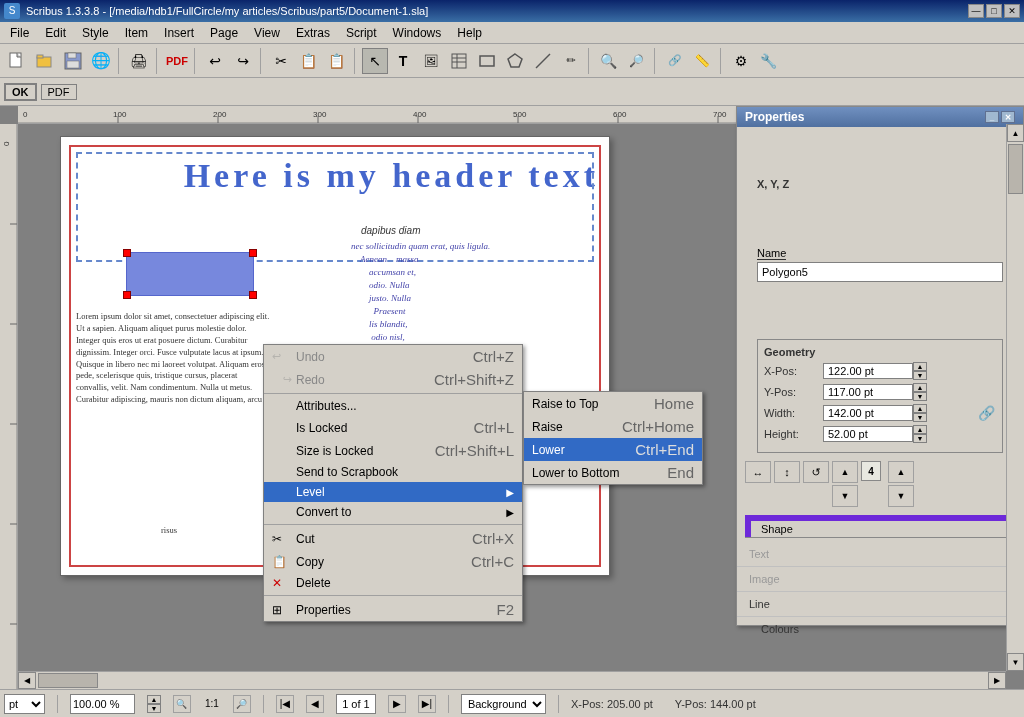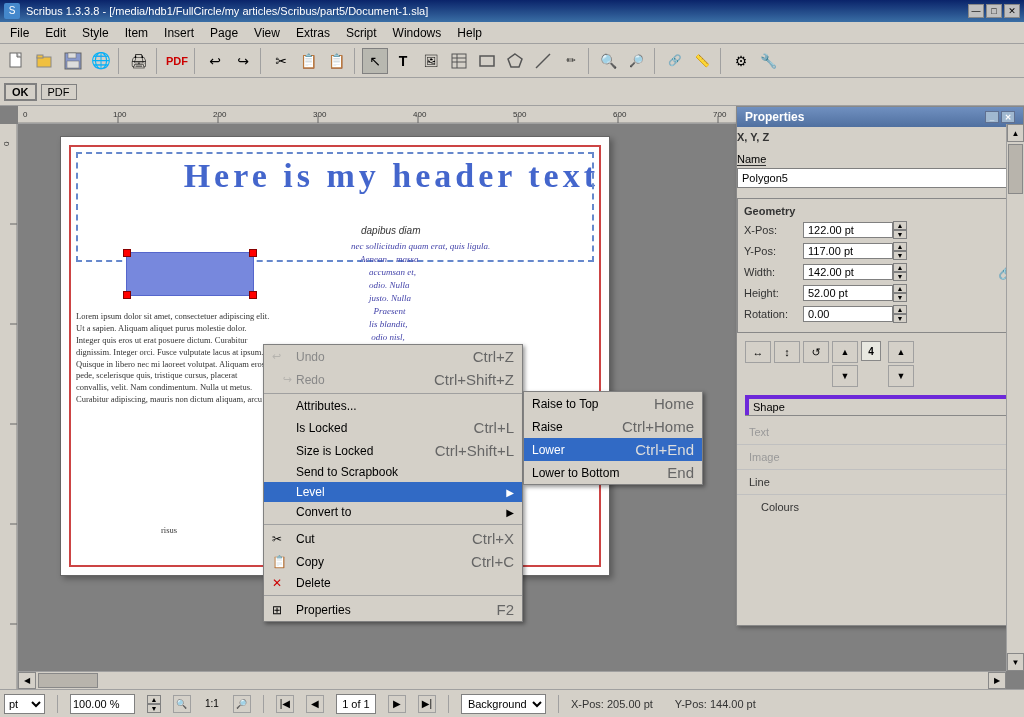--- a/index.html
+++ b/index.html
@@ -167,21 +167,21 @@
     }
     #properties-panel .panel-title .title-controls { display: flex; gap: 2px; }
     #properties-panel .panel-title .title-btn {
       width: 14px; height: 12px;
       background: #a0b8d0;
       border: 1px solid #607090;
       font-size: 8px;
       display: flex; align-items: center; justify-content: center;
       cursor: pointer;
     }
-    .prop-section { padding: 4px 0; }
+    .prop-section { padding: 4px 20px; margin-top: 47px; }
     .prop-section-title { font-size: 11px; font-weight: bold; color: #333; margin-bottom: 2px; }
     .prop-full-input {
       width: 100%;
       height: 20px;
       border: 1px solid #808080;
       background: white;
       padding: 1px 4px;
       font-size: 11px;
     }
     .prop-geom-row {
@@ -189,21 +189,21 @@
       align-items: center;
       margin-bottom: 3px;
       gap: 4px;
     }
     .geom-label { font-size: 11px; width: 55px; color: #333; }
     .geom-input-wrap { display: flex; align-items: center; flex: 1; }
     .geom-input { width: 90px; height: 16px; border: 1px solid #808080; background: white; padding: 1px 4px; font-size: 11px; }
     .geom-spinner { display: flex; flex-direction: column; }
     .geom-spinner-btn { width: 14px; height: 9px; background: #d4d0c8; border: 1px solid #808080; font-size: 7px; display: flex; align-items: center; justify-content: center; cursor: pointer; }
     .prop-icon-btn { width: 26px; height: 22px; background: #d4d0c8; border: 1px solid #a0a0a0; display: flex; align-items: center; justify-content: center; cursor: pointer; font-size: 12px; }
-    .prop-tab { padding: 2px 4px; background: #b8b4ac; border: 4px solid #6d28d9; font-size: 11px; cursor: pointer; }
+    .prop-tab { padding: 2px 10px; background: #b8b4ac; border: 6px solid #6d28d9; font-size: 11px; cursor: pointer; }
     .prop-tab.active { background: #d4d0c8; border-bottom: none; }
 
     
     #status-bar {
       position: absolute;
       bottom: 0; left: 0; right: 0;
       height: 28px;
       background: #d4d0c8;
       border-top: 1px solid #a0a0a0;
       display: flex;
@@ -578,30 +578,20 @@
           <span class="geom-label">Height:</span>
           <div class="geom-input-wrap">
             <input type="text" class="geom-input" value="52.00 pt" style="">
             <div class="geom-spinner">
               <div class="geom-spinner-btn">▲</div>
               <div class="geom-spinner-btn">▼</div>
             </div>
           </div>
         </div>
 
-        <div class="prop-geom-row">
-          <span class="geom-label">Rotation:</span>
-          <div class="geom-input-wrap">
-            <input type="text" class="geom-input" value="0.00" style="">
-            <div class="geom-spinner">
-              <div class="geom-spinner-btn">▲</div>
-              <div class="geom-spinner-btn">▼</div>
-            </div>
-          </div>
-        </div>
       </div>
     </div>
 
     <div style="display:flex; gap:3px; padding:4px 8px; flex-wrap:wrap;">
       <div class="prop-icon-btn" style="font-size:11px;">↔</div>
       <div class="prop-icon-btn" style="font-size:11px;">↕</div>
       <div class="prop-icon-btn" style="font-size:11px;">↺</div>
       <div style="display:flex;flex-direction:column;gap:2px;">
         <div class="prop-icon-btn" style="font-size:9px;">▲</div>
         <div class="prop-icon-btn" style="font-size:9px;">▼</div>

